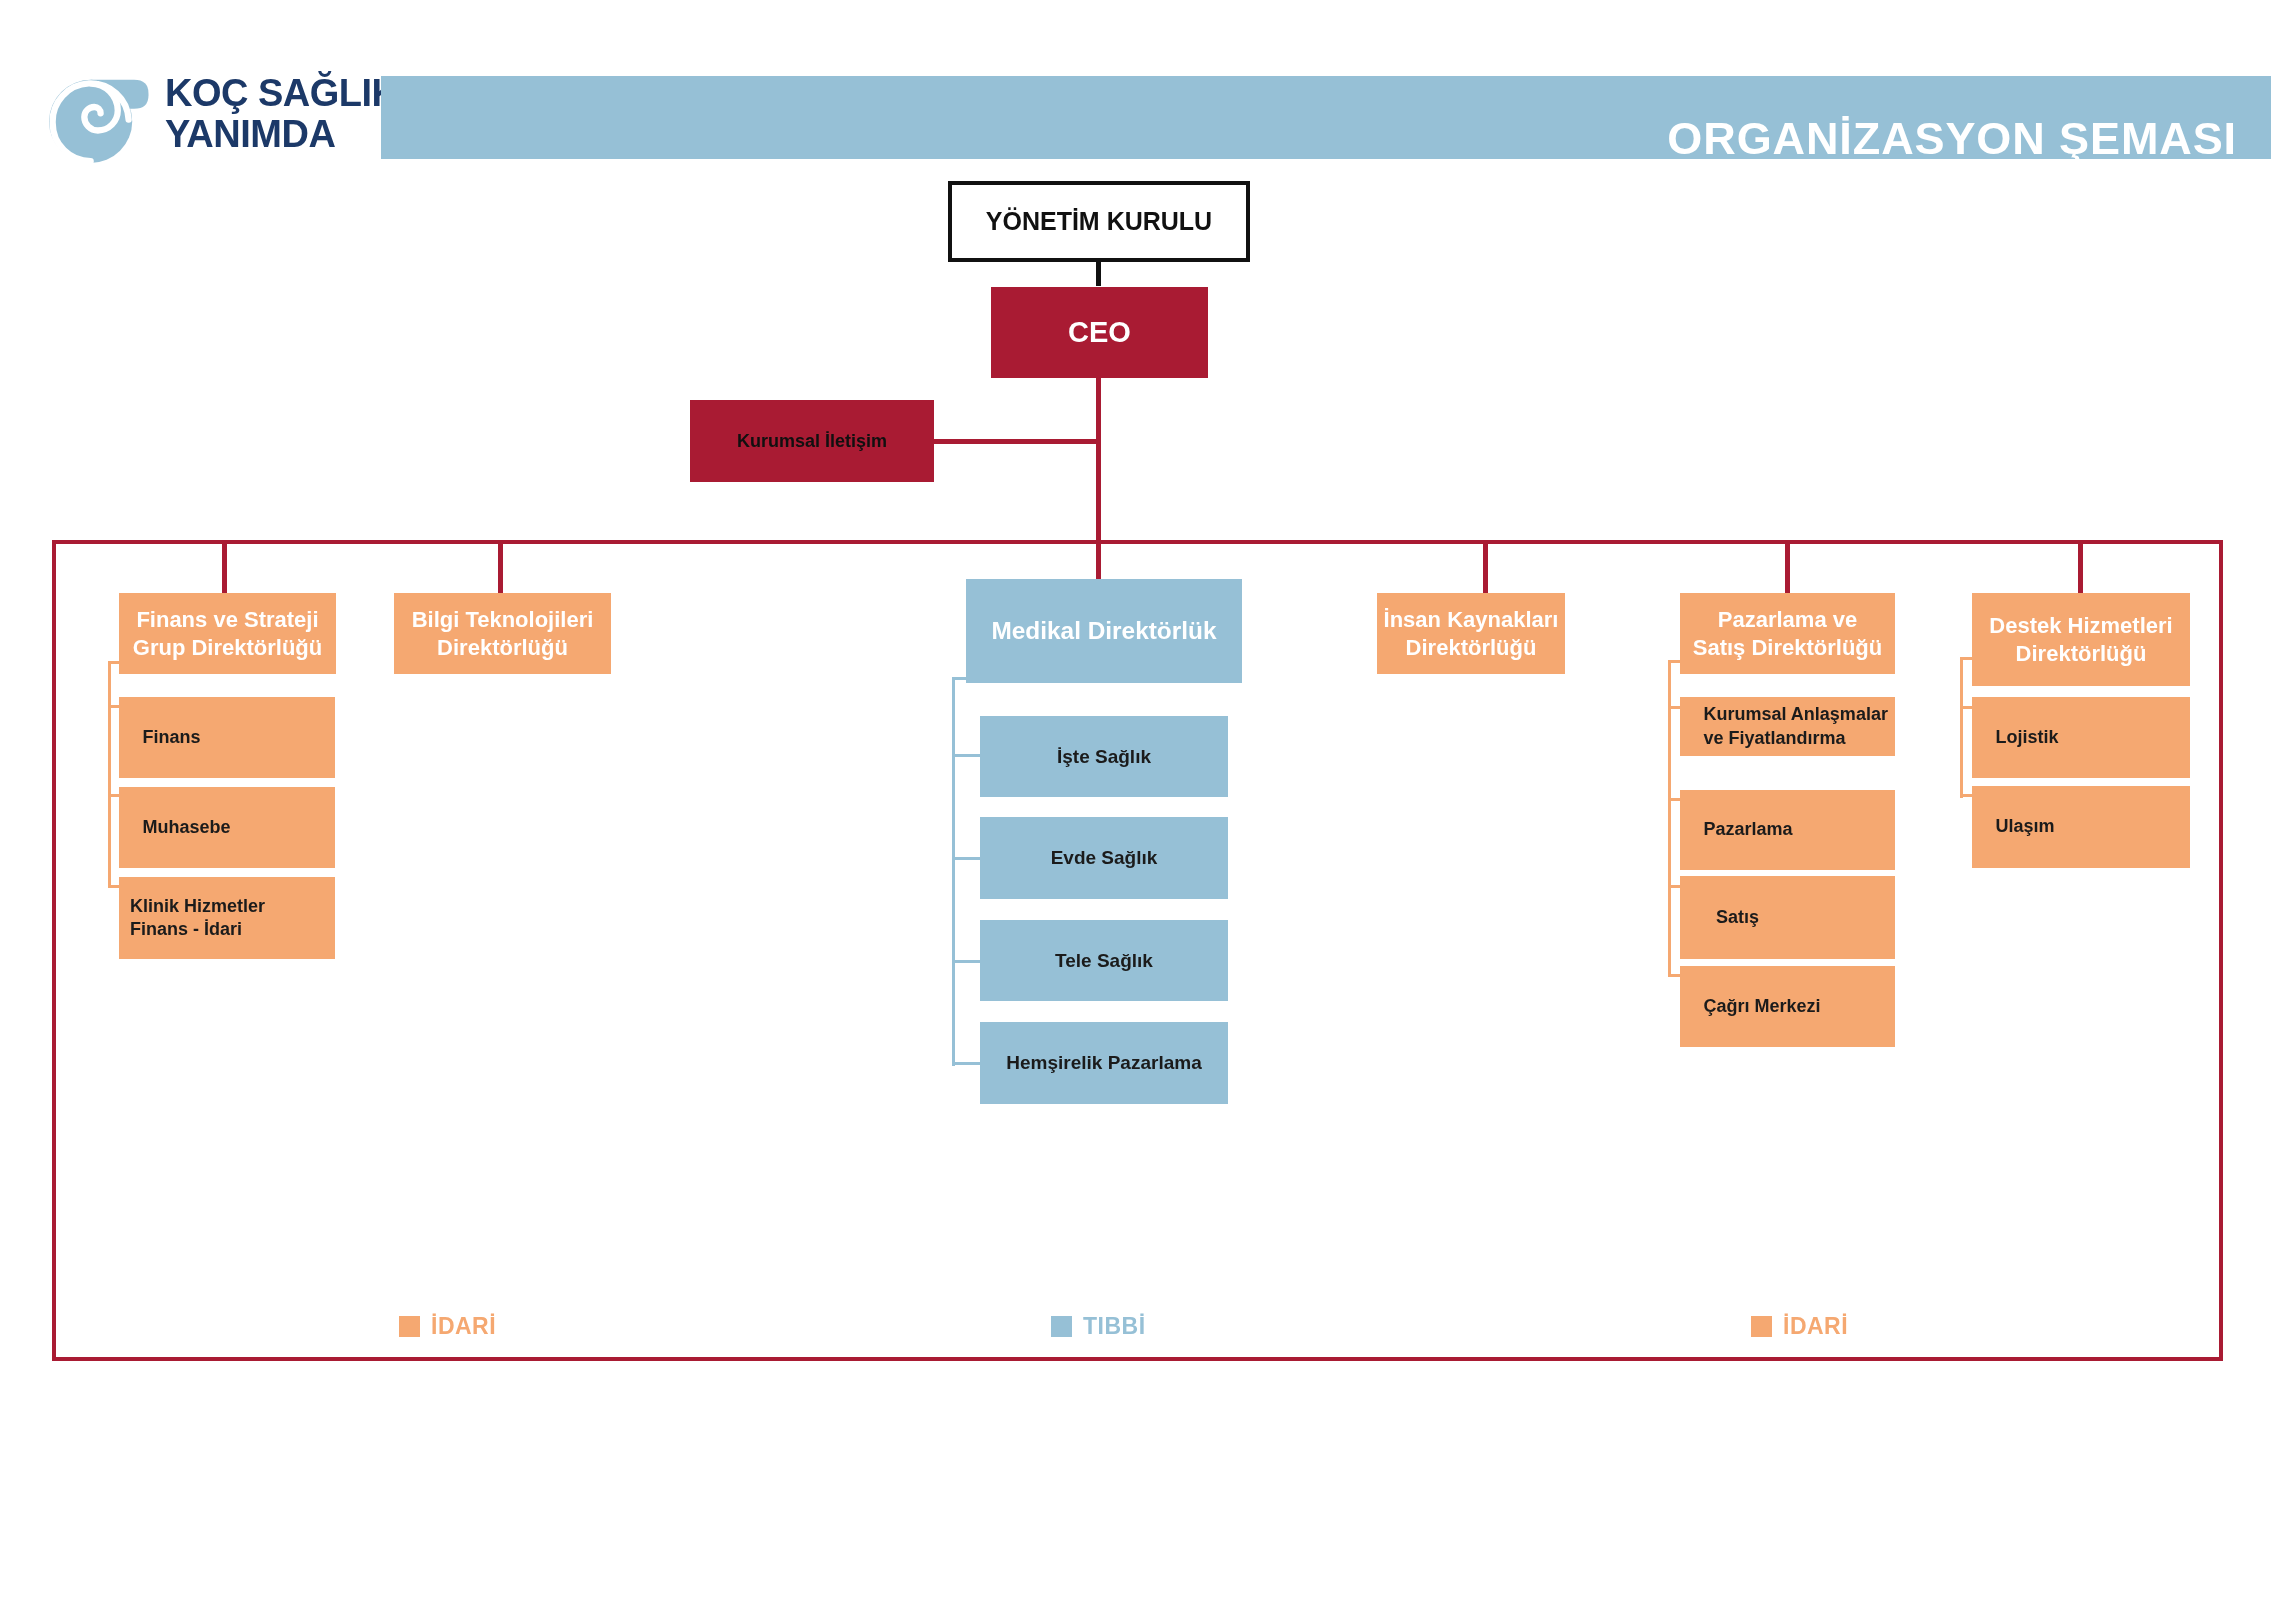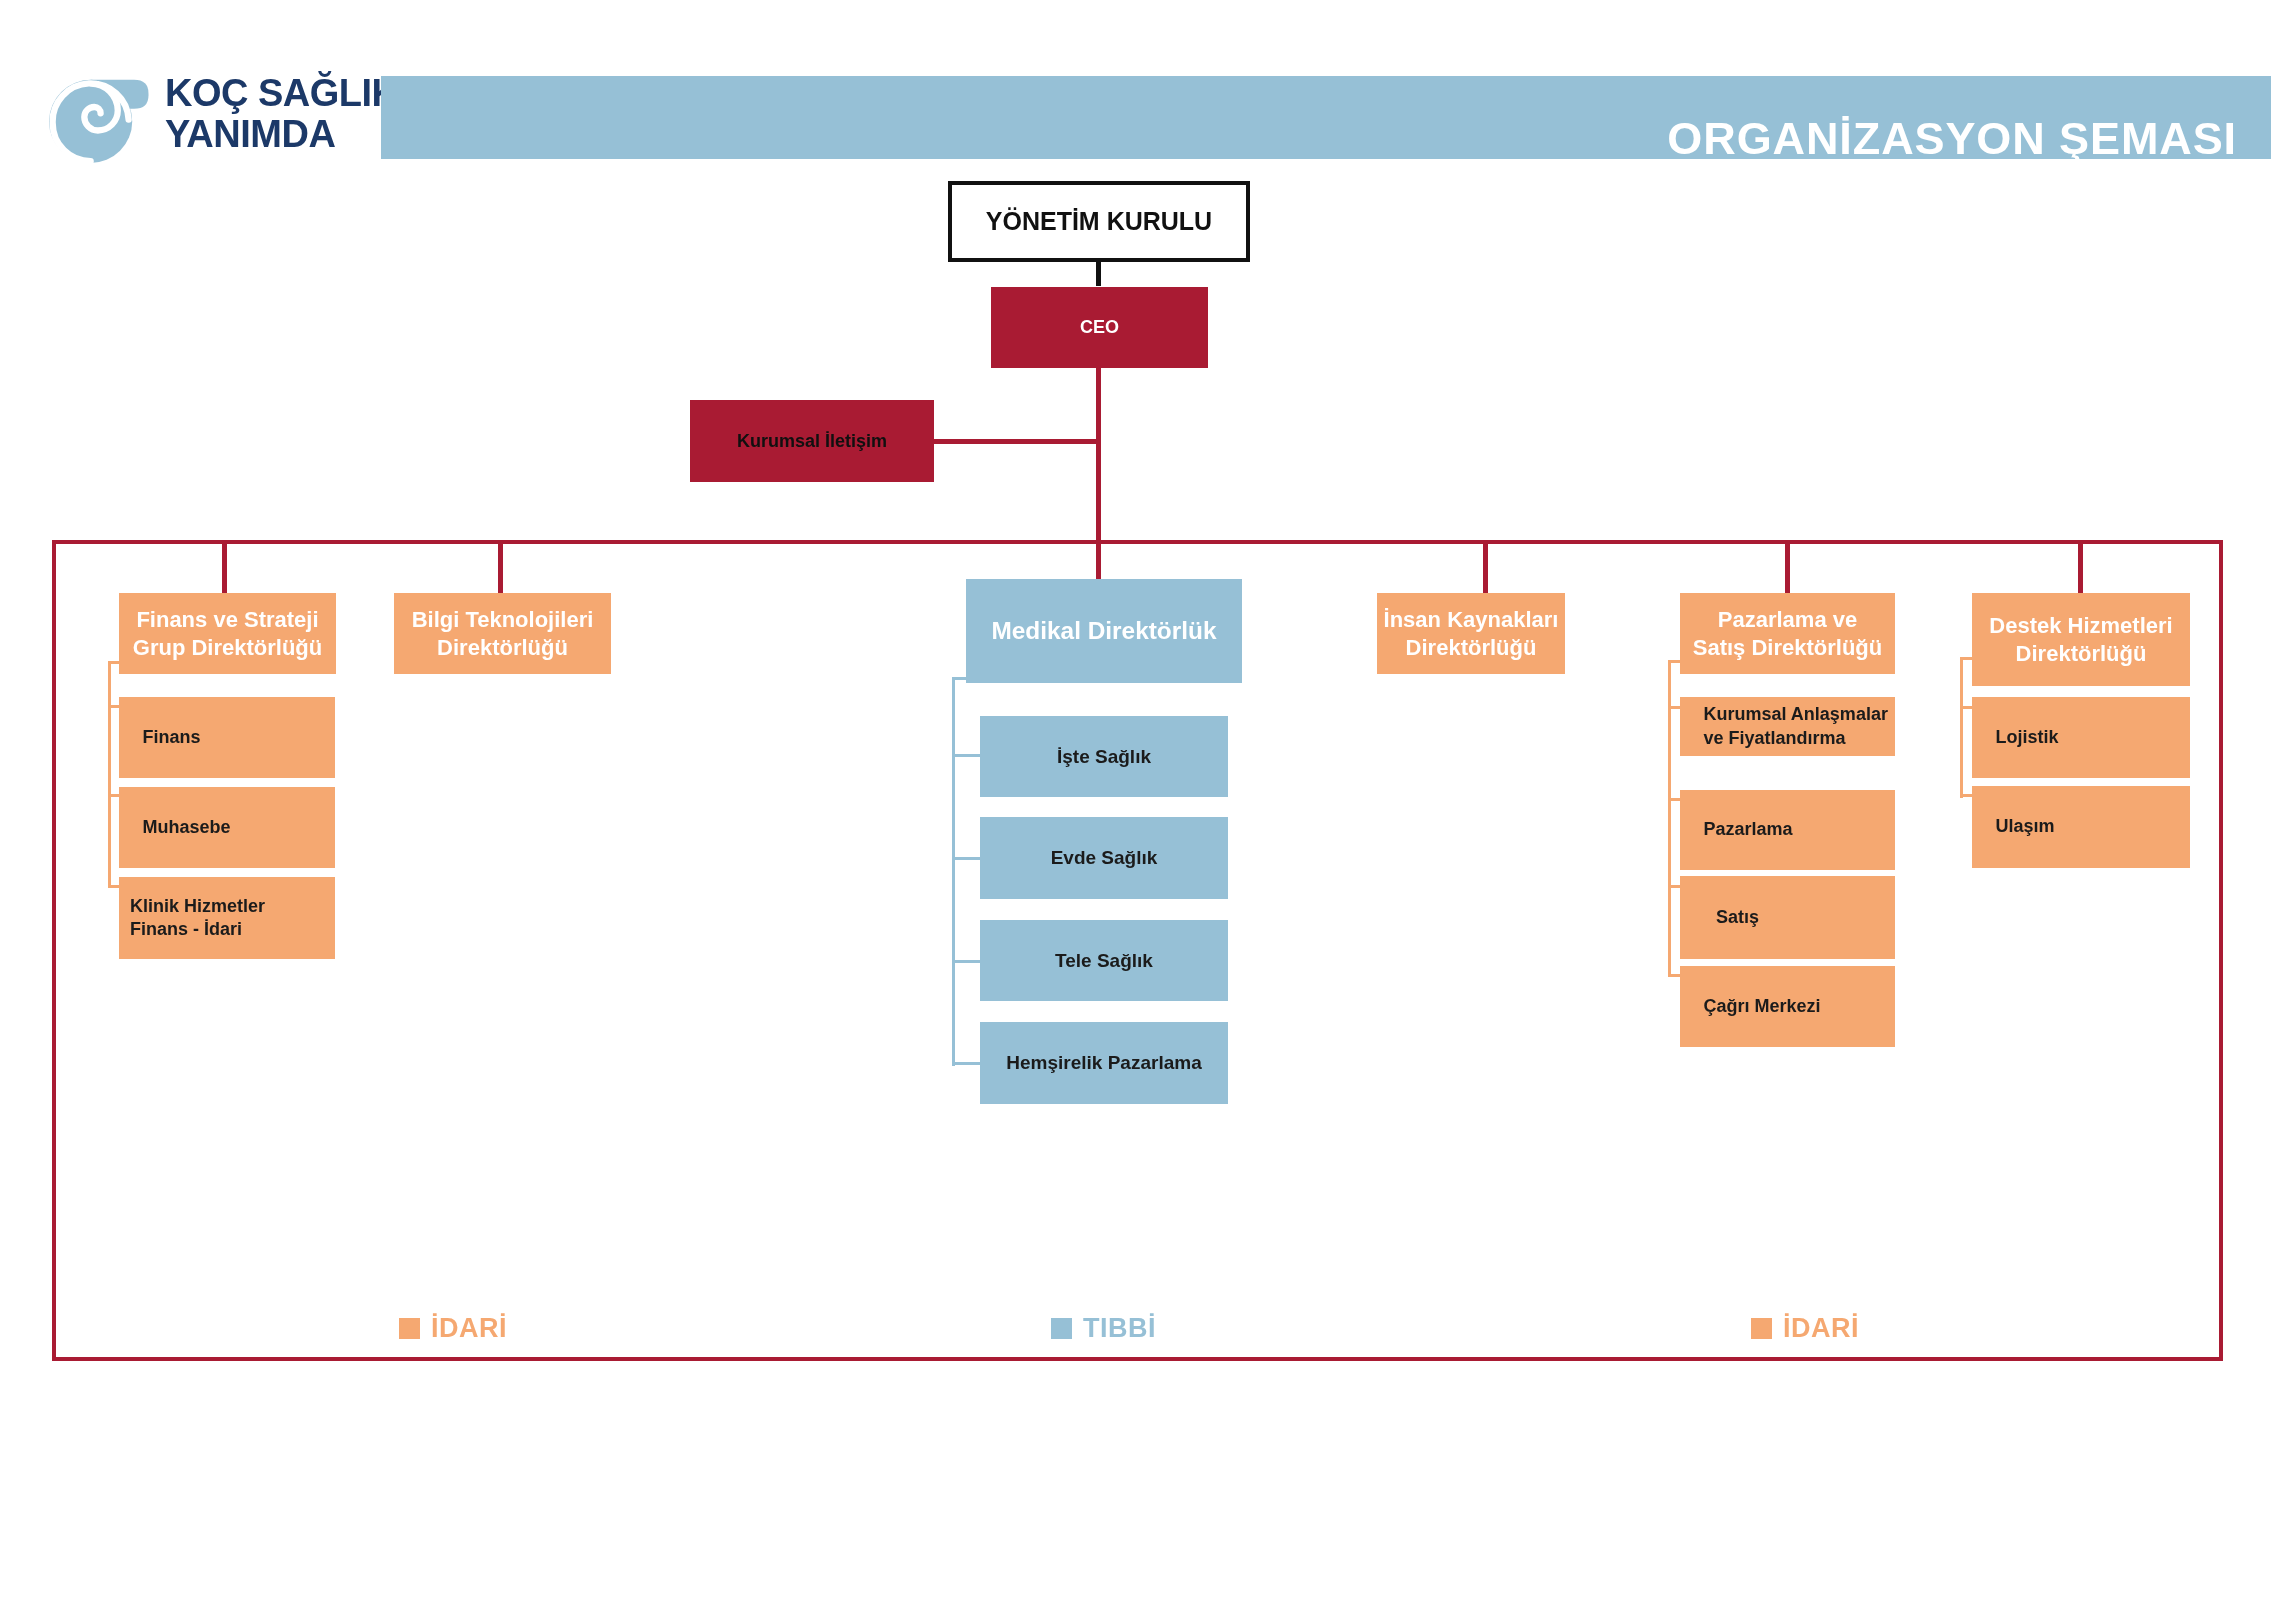--- a/index.html
+++ b/index.html
@@ -19,26 +19,26 @@
   .br-blue{position:absolute;background:#96C0D6;}
   .band{position:absolute;left:381px;top:76px;width:1890px;height:83px;background:#96C0D6;
         display:flex;align-items:center;justify-content:flex-end;padding-right:34px;box-sizing:border-box;}
   .band-title{color:#ffffff;font-weight:bold;font-size:45px;letter-spacing:0.9px;margin-top:43px;}
   .logo{position:absolute;left:47px;top:69px;display:flex;align-items:flex-start;}
   .logo-text{color:#1C3968;font-weight:bold;font-size:38px;line-height:1.08;letter-spacing:-0.5px;
              margin-left:9px;margin-top:3.6px;}
   .logo-text div{white-space:nowrap;}
   .board{left:948px;top:181px;width:302px;height:81px;background:#ffffff;border:4.5px solid #111111;
          color:#111111;font-weight:bold;font-size:25px;}
-  .ceo{left:991px;top:287px;width:217px;height:81px;color:#ffffff;font-weight:bold;font-size:18px;}
+  .ceo{left:991px;top:287px;width:217px;height:91px;color:#ffffff;font-weight:bold;font-size:29px;}
   .staff{left:690px;top:400px;width:244px;height:82px;color:#101010;font-weight:bold;font-size:18px;}
   .container-frame{left:52px;top:540px;width:2171px;height:821px;border:4.5px solid #A91B33;background:transparent;}
   .legend-item{position:absolute;top:1313px;display:flex;align-items:center;gap:11px;}
   .legend-swatch{width:21px;height:21px;}
-  .legend-label{font-weight:bold;font-size:27px;letter-spacing:0.5px;}
+  .legend-label{font-weight:bold;font-size:23px;letter-spacing:0.5px;}
   .legend-idari .legend-swatch{background:#F5A871;}
   .legend-idari .legend-label{color:#F5A871;}
   .legend-tibbi .legend-swatch{background:#96C0D6;}
   .legend-tibbi .legend-label{color:#96C0D6;}
 </style>
 </head>
 <body>
 
 <div class="logo">
   <svg width="109" height="94" viewBox="0 0 120 104">

